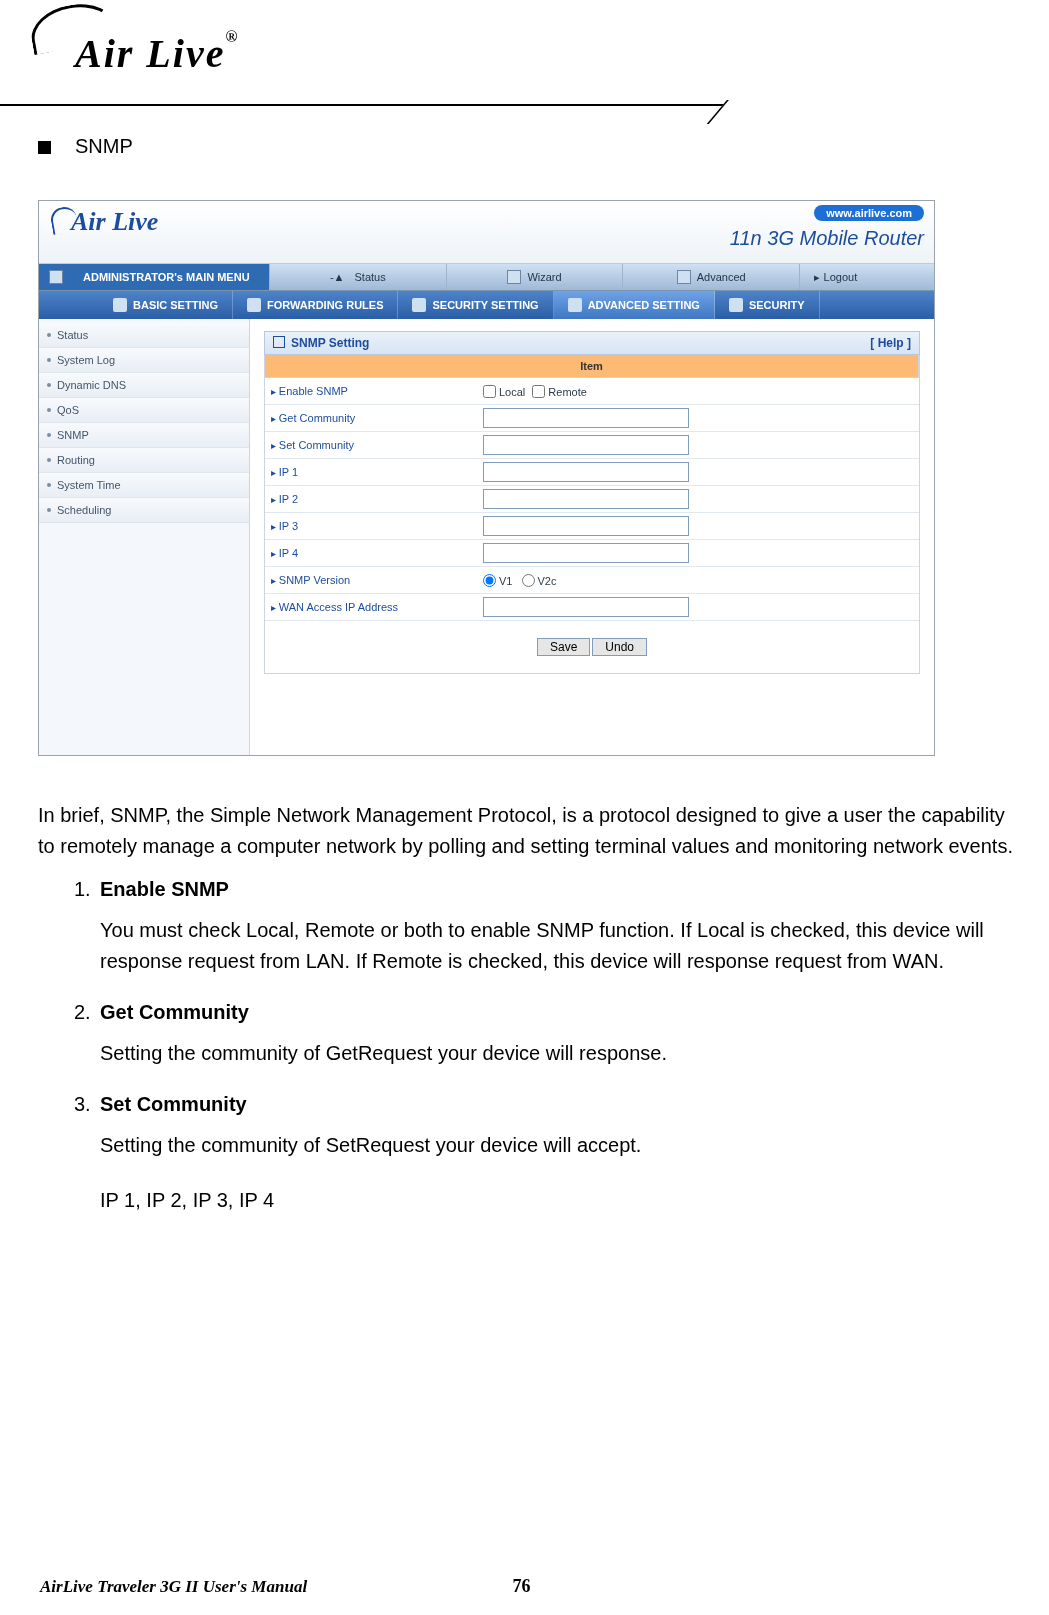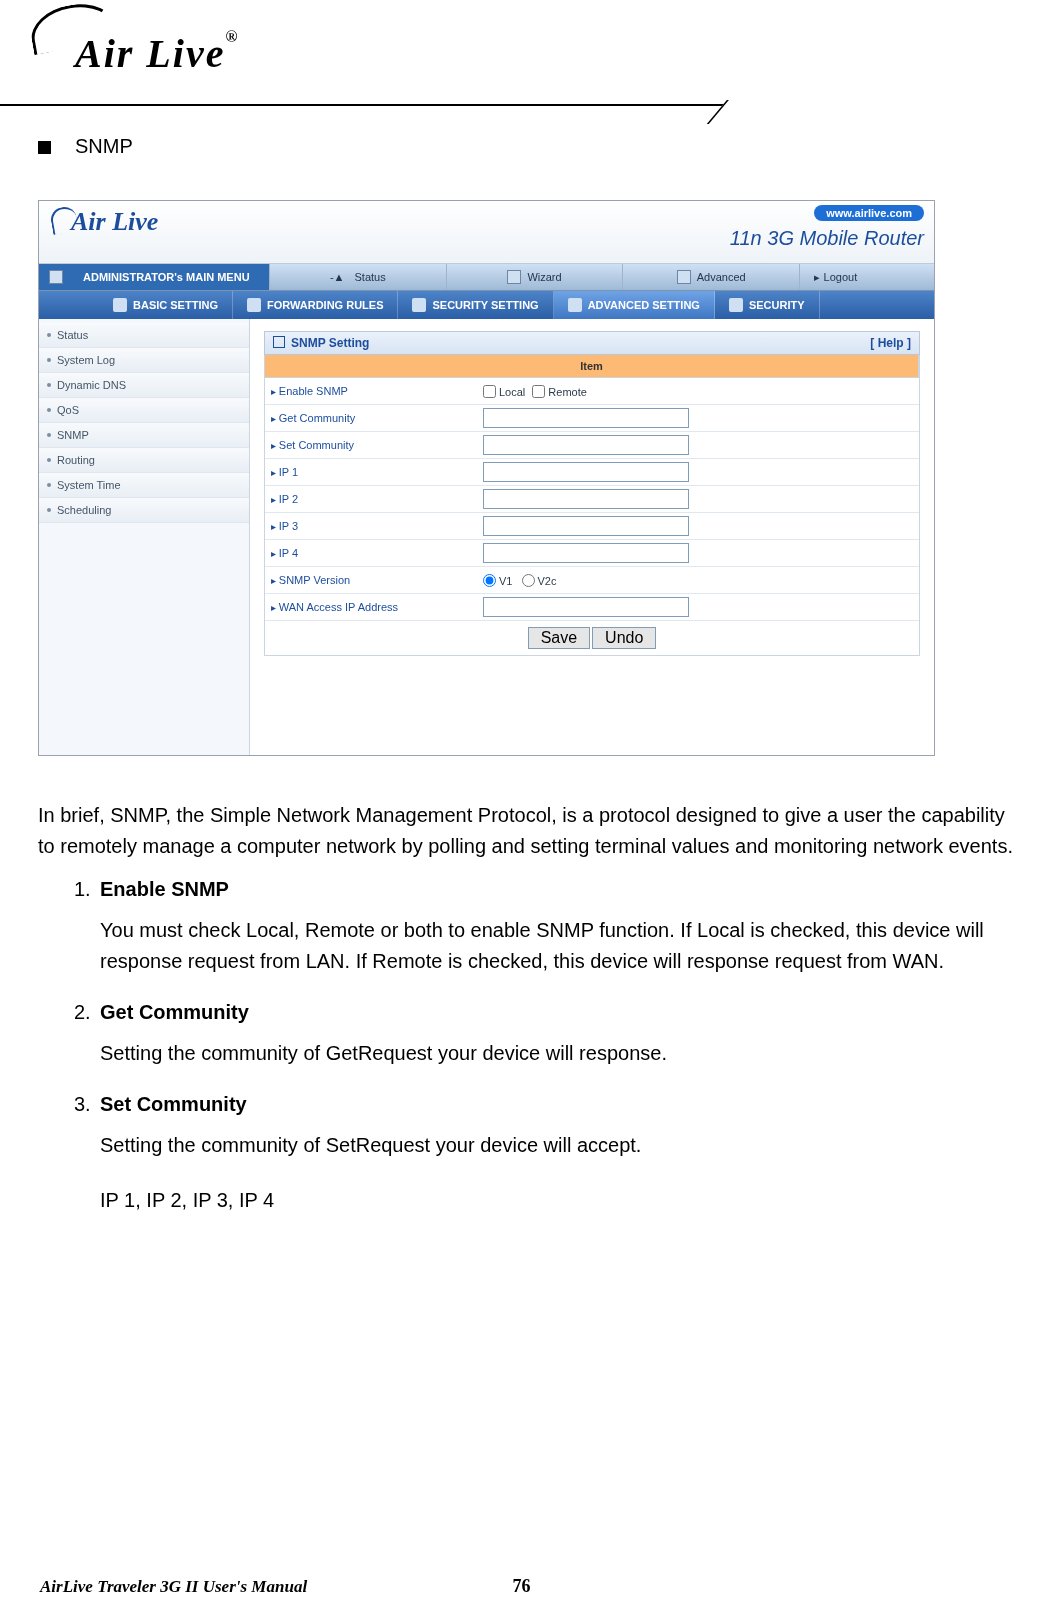--- a/index.html
+++ b/index.html
@@ -262,22 +262,22 @@
     flex:1;padding:2px 6px;
   }
   .row input[type=text]{
     width:200px;border:1px solid #7f9db9;padding:1px 2px;font-size:11px;height:16px;
   }
   .row input[type=checkbox],.row input[type=radio]{margin:0 3px 0 0;vertical-align:-2px;}
   .btnrow{
     text-align:center;padding:6px 0;
   }
   .btnrow button{
-    font-size:16px;padding:1px 12px;background:#e6e6e6;border:1px solid #7f9db9;
-    margin:0 1px;
+    font-size:12px;padding:1px 12px;background:#e6e6e6;border:1px solid #7f9db9;
+    margin:11px 1px;
   }
   .doc-text {
     margin-top: 44px;
     font-size: 20px;
     line-height: 1.55;
     color:#000;
   }
   .ol {
     margin: 16px 0 0 36px;
     font-size: 20px;

